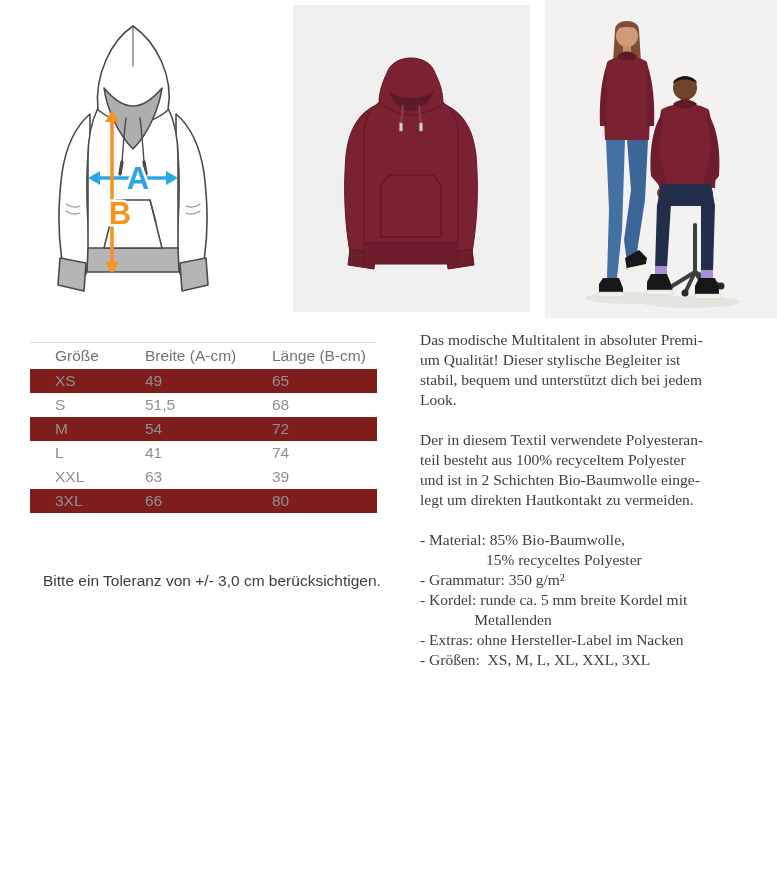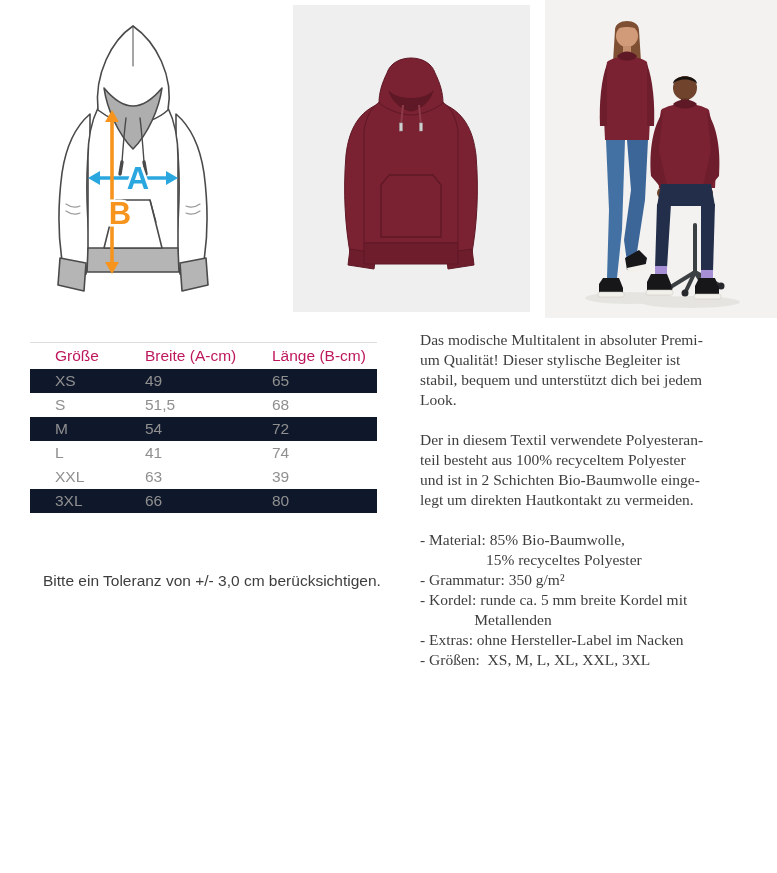--- a/index.html
+++ b/index.html
@@ -20,23 +20,23 @@
     border-collapse:collapse;table-layout:fixed;
     font-size:15.5px;color:#8f8f8f;border-top:1px solid #dedede;
   }
   #size-table col.c1{width:115px;}
   #size-table col.c2{width:127px;}
   #size-table col.c3{width:105px;}
   #size-table th,#size-table td{
     font-weight:normal;text-align:left;height:24px;padding:0;line-height:24px;
     white-space:nowrap;overflow:hidden;
   }
-  #size-table th{height:26px;line-height:26px;color:#be185d;}
+  #size-table th{height:26px;line-height:26px;color:#737373;}
   #size-table th:first-child,#size-table td:first-child{padding-left:25px;}
-  #size-table tr.stripe td{background:#0f172a;}
+  #size-table tr.stripe td{background:#7f1d1d;}
 
   
   #tolerance-note{
     position:absolute;left:43px;top:572px;width:360px;
     font-size:15.5px;color:#3e3e3e;
   }
 
   
   #description{
     position:absolute;left:420px;top:330px;width:352px;

